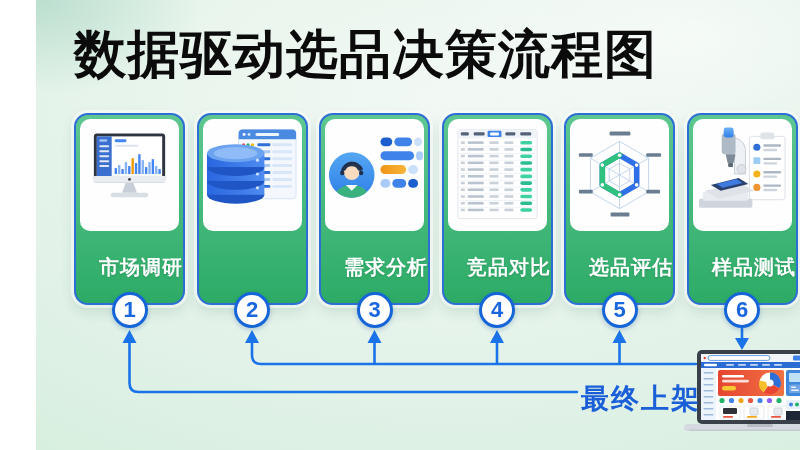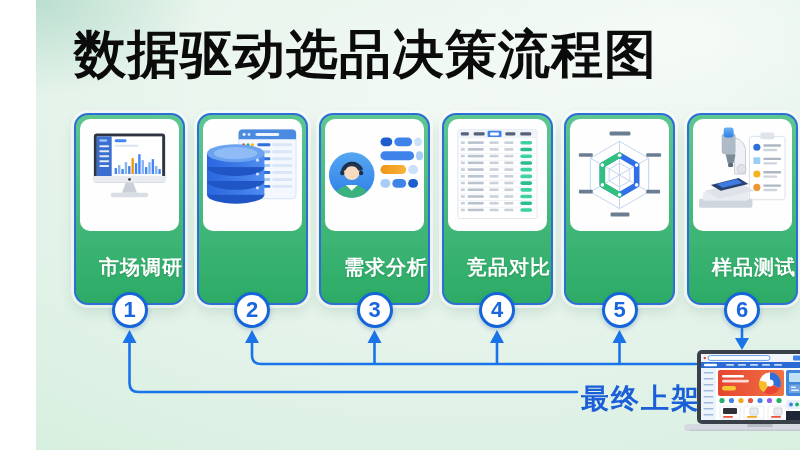--- a/index.html
+++ b/index.html
@@ -372,20 +372,21 @@
         <g fill="#51677f" opacity=".85">
           <rect x="40" y="8" width="21" height="4" rx="1"></rect>
           <rect x="77" y="30" width="15" height="3.6" rx="1"></rect>
           <rect x="77" y="67" width="14" height="3.6" rx="1"></rect>
           <rect x="41" y="90" width="19" height="4" rx="1"></rect>
           <rect x="9" y="67" width="14" height="3.6" rx="1"></rect>
           <rect x="9" y="30" width="14" height="3.6" rx="1"></rect>
         </g>
       </svg>
     </div>
+    <div class="label">选品评估</div>
   </div>
 
   <div class="card" style="left:651px">
     <div class="panel">
       <svg viewBox="0 0 100 104">
         <defs>
           <linearGradient id="cap" x1="0" y1="0" x2="0" y2="1">
             <stop offset="0" stop-color="#6db1f5"></stop>
               <stop offset="1" stop-color="#2f7fe8"></stop>
           </linearGradient>

